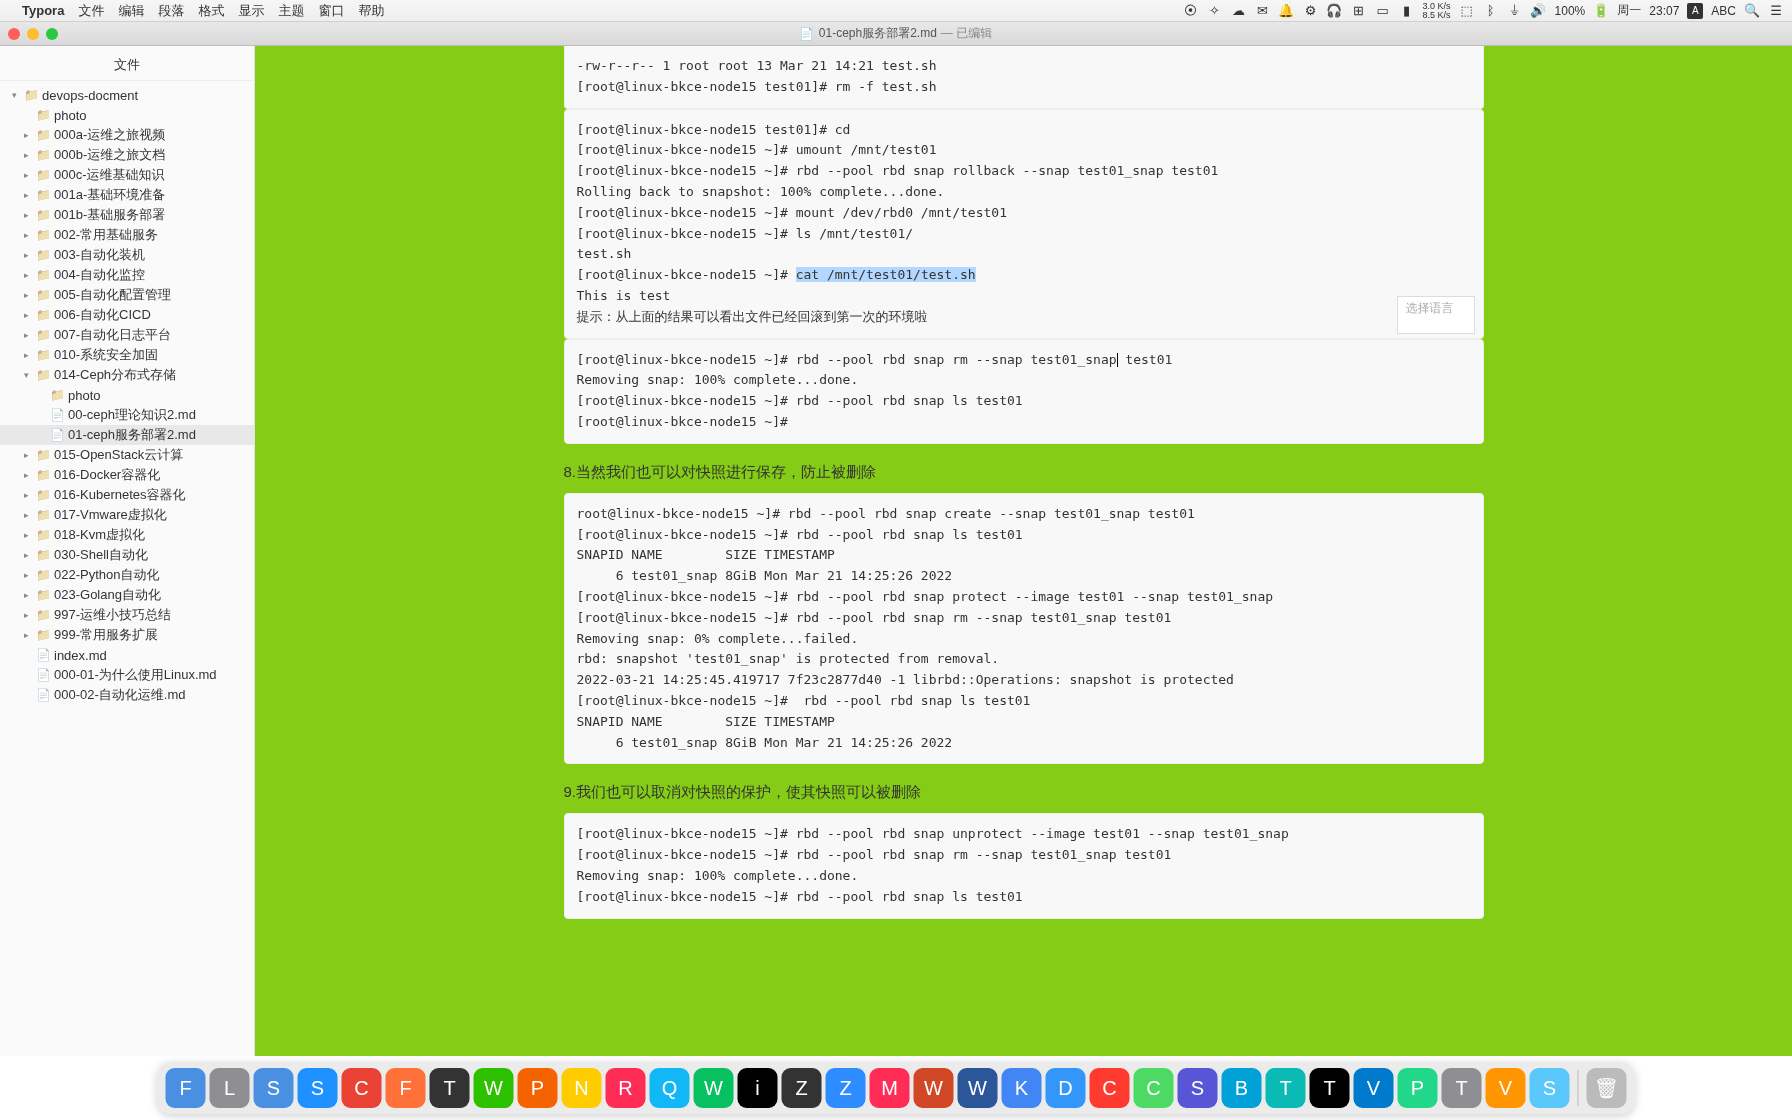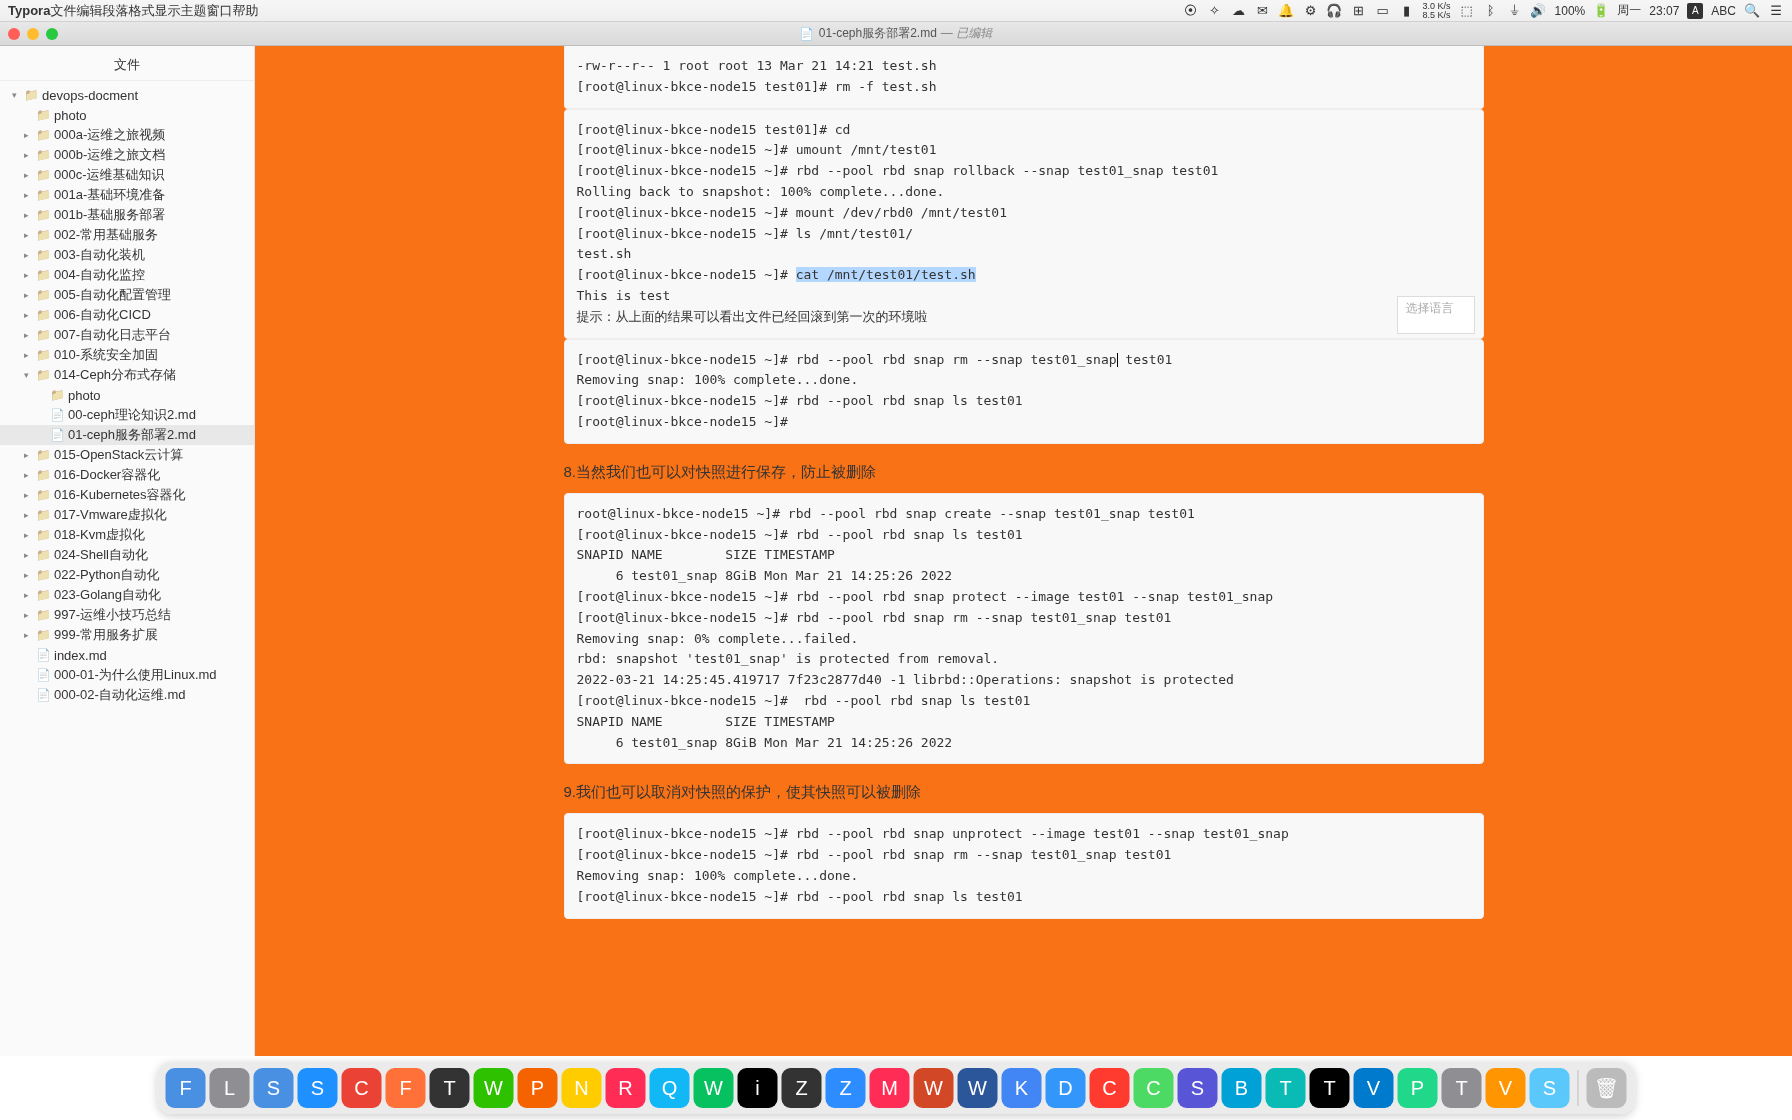--- a/index.html
+++ b/index.html
@@ -16,20 +16,21 @@
 
   
   .menubar {
     height: 22px;
     background: linear-gradient(#f6f6f6,#eee);
     border-bottom: 1px solid #d0d0d0;
     display: flex;
     align-items: center;
     padding: 0 8px;
     font-size: 13px;
+    gap: 14px;
   }
   .menubar .apple { font-size: 14px; }
   .menubar .appname { font-weight: 600; }
   .menubar-right {
     margin-left: auto;
     display: flex;
     align-items: center;
     gap: 8px;
     font-size: 12px;
   }
@@ -97,21 +98,21 @@
   .tree-item .fldicon::before { content:"📁"; filter:grayscale(60%); }
   .tree-item .fileicon::before { content:"📄"; filter:grayscale(60%); }
   .indent1 { padding-left: 24px; }
   .indent2 { padding-left: 38px; }
 
   
   .editor {
     flex:1;
     overflow-y:auto;
     padding: 0 60px 40px 60px;
-    background:#f97316;
+    background:#84cc16;
     position:relative;
   }
   .content {
     max-width: 920px;
     margin: 0 auto;
   }
   .para {
     font-size: 15px;
     line-height: 1.8;
     color:#333;
@@ -207,21 +208,21 @@
 <div class="window">
   <div class="titlebar">
     <div class="traffic">
       <div class="tlight tred"></div>
       <div class="tlight tyellow"></div>
       <div class="tlight tgreen"></div>
     </div>
     <div class="titlebar-center">
       <span class="doc-icon">📄</span>
       <span>01-ceph服务部署2.md</span>
-      <span style="color:#888;font-style:italic;">— 已编辑</span>
+      <span style="color:#888;">— 已编辑</span>
     </div>
   </div>
 
   <div class="win-body">
 
     <div class="sidebar">
       <div class="sidebar-header">文件</div>
       <div class="tree" id="tree">
         <div class="tree-item">
           <span class="arrow">▾</span>
@@ -335,21 +336,21 @@
             <span>017-Vmware虚拟化</span>
           </div>
           <div class="tree-item indent1">
             <span class="arrow">▸</span>
             <span class="ficon fldicon"></span>
             <span>018-Kvm虚拟化</span>
           </div>
           <div class="tree-item indent1">
             <span class="arrow">▸</span>
             <span class="ficon fldicon"></span>
-            <span>024-Shell自动化</span>
+            <span>030-Shell自动化</span>
           </div>
           <div class="tree-item indent1">
             <span class="arrow">▸</span>
             <span class="ficon fldicon"></span>
             <span>022-Python自动化</span>
           </div>
           <div class="tree-item indent1">
             <span class="arrow">▸</span>
             <span class="ficon fldicon"></span>
             <span>023-Golang自动化</span>

